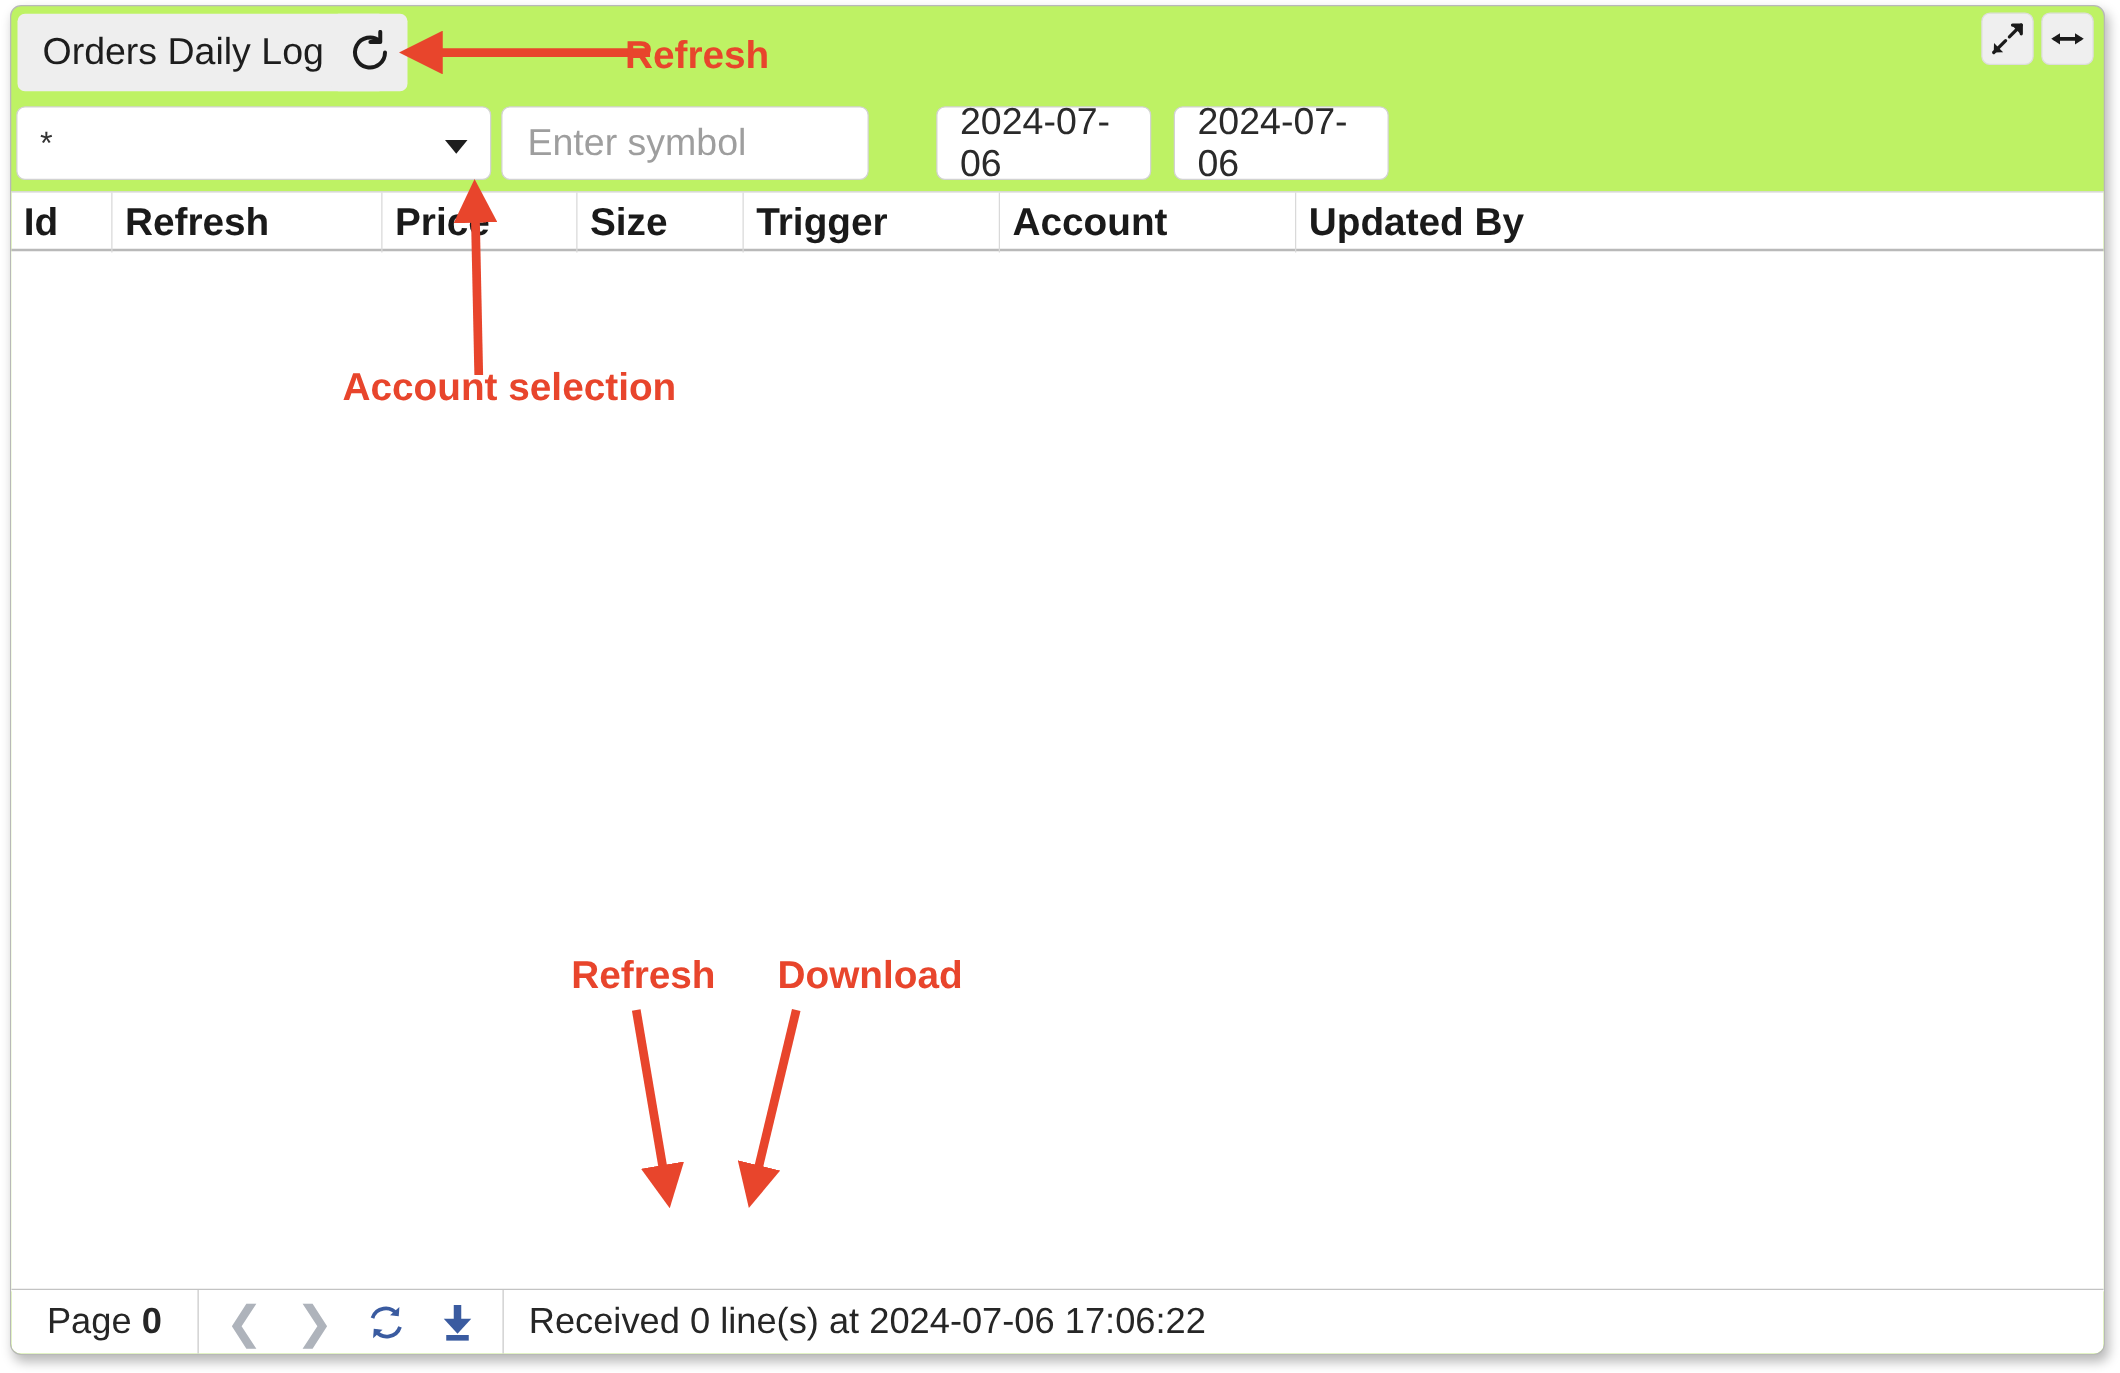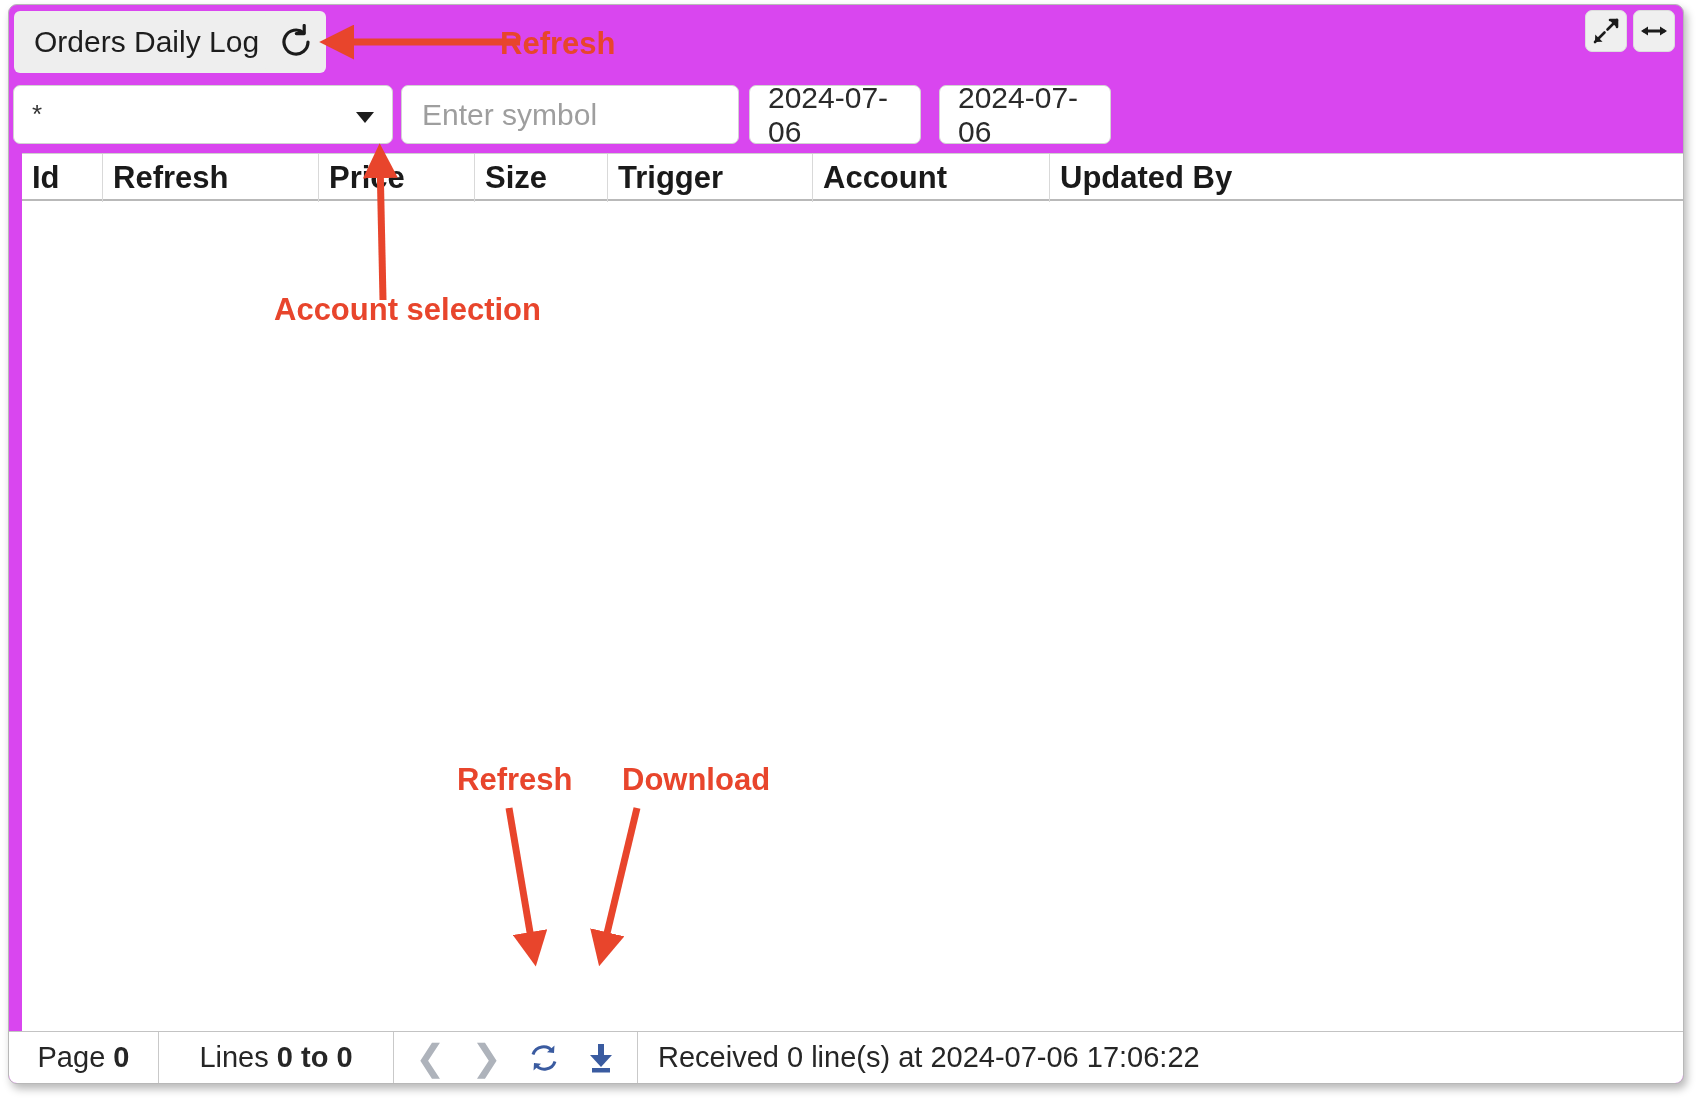--- a/index.html
+++ b/index.html
@@ -19,21 +19,21 @@
     height: 1098px;
   }
 
   
   .window {
     position: absolute;
     left: 8px;
     top: 4px;
     width: 1676px;
     height: 1080px;
-    background: #d946ef;
+    background: #bef264;
     border: 1px solid #b8b8b8;
     border-radius: 9px;
     box-sizing: border-box;
     box-shadow: 3px 5px 9px rgba(0,0,0,0.28);
     overflow: hidden;
   }
 
   
   .toolbar-row {
     position: absolute;
@@ -128,21 +128,21 @@
   }
   .account-select {
     left: 4px;
     width: 380px;
     justify-content: space-between;
     cursor: pointer;
   }
   .account-select .value { font-size: 26px; color: #333; }
   .symbol-input {
     left: 392px;
-    width: 338px;
+    width: 294px;
     color: #9b9b9b;
     cursor: text;
   }
   .symbol-input input {
     border: none;
     outline: none;
     width: 100%;
     font-size: 30px;
     font-family: "Liberation Sans", sans-serif;
     color: #2a2a2a;
@@ -154,21 +154,20 @@
   .date-to { left: 930px; }
 
   
   .table-wrap {
     position: absolute;
     left: 0;
     top: 148px;
     right: 0;
     bottom: 50px;
     background: #fff;
-    margin-left: 13px;
   }
   .thead {
     position: relative;
     height: 48px;
     border-top: 1px solid #cfcfcf;
     border-bottom: 2px solid #b9b9b9;
     display: flex;
     box-sizing: border-box;
   }
   .th {
@@ -324,23 +323,20 @@
         </div>
       <div class="tbody" id="table-body"></div>
     </div>
 
     <div class="statusbar">
 
       <div class="sb-cell sb-page">
         <span>Page</span>&nbsp;<b>0</b>
       </div>
 
-      <div class="sb-cell sb-lines">
-        <span>Lines</span>&nbsp;<b>0 to 0</b>
-      </div>
 
       <div class="sb-cell sb-nav">
         <span class="chev">❮</span>
         <span class="chev">❯</span>
         <span class="icon-btn">
           <svg width="32" height="32" viewBox="0 0 32 32">
             <path d="M5 12.5 A11 11 0 0 1 24.5 9.5" fill="none" stroke="#3a5ba0" stroke-width="3"></path>
             <path d="M27 19.5 A11 11 0 0 1 7.5 22.5" fill="none" stroke="#3a5ba0" stroke-width="3"></path>
             <path d="M26.5 3.5 L26 11 L19 10.2 Z" fill="#3a5ba0"></path>
             <path d="M5.5 28.5 L6 21 L13 21.8 Z" fill="#3a5ba0"></path>

